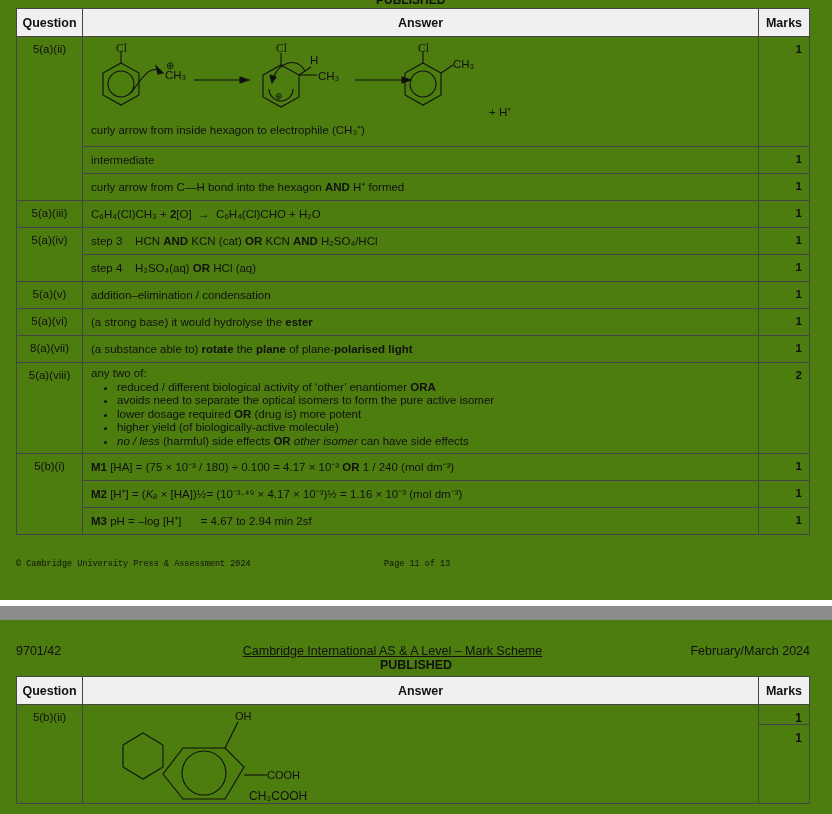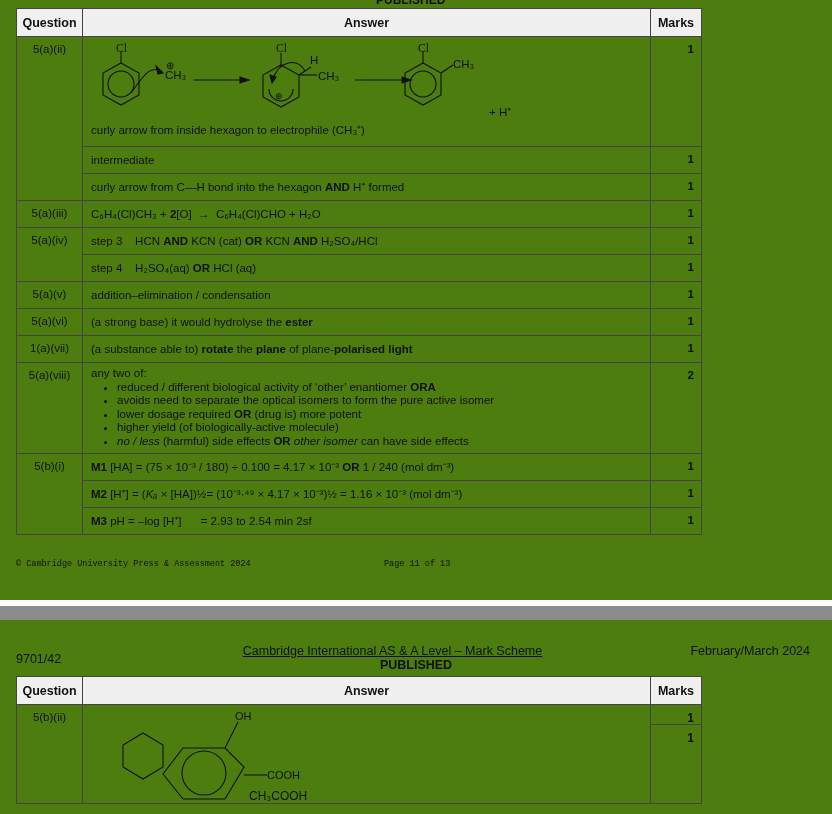--- a/index.html
+++ b/index.html
@@ -6,21 +6,21 @@
   body {
     width:832px; height:814px; overflow:hidden; background:#ffffff;
     font-family:"Liberation Sans", sans-serif; color:#111; position:relative;
   }
   .page { position:absolute; left:0; width:832px; background:#4d7c0f; }
   #page1 { top:0; height:600px; }
   #page2 { top:620px; height:194px; }
   .band { position:absolute; left:0; top:606px; width:832px; height:14px; background:#8c8c8c; }
   .top-cut { position:absolute; left:376px; top:-7px; font-size:12px; font-weight:bold; }
 
-  table.ms { position:absolute; left:16px; border-collapse:collapse; table-layout:fixed; width:686px; }
+  table.ms { position:absolute; left:16px; border-collapse:collapse; table-layout:fixed; width:794px; }
   #page1 table.ms { top:8px; }
   #page2 table.ms { top:56px; }
   table.ms td, table.ms th { border:1.5px solid #444; font-size:11.5px; vertical-align:top; padding:0; }
   table.ms th { background:#f0f0f0; font-weight:bold; font-size:12.5px; height:27px; vertical-align:middle; }
   col.c1 { width:66px; } col.c3 { width:51px; }
   .q { text-align:center; padding-top:6px !important; font-size:12px; }
   .a { padding:6px 8px 5px 8px !important; line-height:15px; }
   .m { text-align:right; padding:6px 7px 0 0 !important; font-weight:bold; font-size:12px; }
   .r1 td { height:15px; }
   b { font-weight:bold; }
@@ -133,21 +133,21 @@
       <td class="m">1</td>
     </tr>
 
     <tr class="r1">
       <td class="q">5(a)(vi)</td>
       <td class="a"><span>(a strong base) it would hydrolyse the </span><b>ester</b></td>
       <td class="m">1</td>
     </tr>
 
     <tr class="r1">
-      <td class="q">1(a)(vii)</td>
+      <td class="q">8(a)(vii)</td>
       <td class="a"><span>(a substance able to) </span><b>rotate</b><span> the </span><b>plane</b><span> of plane-</span><b>polarised light</b></td>
       <td class="m">1</td>
     </tr>
 
     <tr>
       <td class="q">5(a)(viii)</td>
       <td class="a" style="line-height:13.5px;padding-top:4px !important;">
         <div>any two of:</div>
         <ul class="bul">
           <li><span>reduced / different biological activity of ‘other’ enantiomer </span><b>ORA</b></li>
@@ -163,33 +163,33 @@
     <tr class="r1">
       <td class="q" rowspan="3">5(b)(i)</td>
       <td class="a"><b>M1</b><span> [HA] = (75 × 10⁻³ / 180) ÷ 0.100 = 4.17 × 10⁻³ </span><b>OR</b><span> 1 / 240 (mol dm⁻³)</span></td>
       <td class="m">1</td>
     </tr>
     <tr class="r1">
       <td class="a"><b>M2</b><span> [H⁺] = (</span><i>Kₐ</i><span> × [HA])½= (10⁻³·⁴⁹ × 4.17 × 10⁻³)½ = 1.16 × 10⁻³ (mol dm⁻³)</span></td>
       <td class="m">1</td>
     </tr>
     <tr class="r1">
-      <td class="a" style="white-space:pre"><b>M3</b><span> pH = –log [H⁺]      = 2.93 to 2.54 min 2sf</span></td>
+      <td class="a" style="white-space:pre"><b>M3</b><span> pH = –log [H⁺]      = 4.67 to 2.94 min 2sf</span></td>
       <td class="m">1</td>
     </tr>
   </tbody>
     </table>
   <div class="foot" style="left:16px;">© Cambridge University Press &amp; Assessment 2024</div>
   <div class="foot" style="left:384px;">Page 11 of 13</div>
 </div>
 
 <div class="band"></div>
 
 <div class="page" id="page2">
-  <div class="hdr" style="left:16px;margin-top:8px;">9701/42</div>
+  <div class="hdr" style="left:16px;">9701/42</div>
   <div class="hdr" style="left:0;width:785px;text-align:center;text-decoration:underline;">Cambridge International AS &amp; A Level – Mark Scheme</div>
   <div class="hdr" style="right:22px;">February/March 2024</div>
   <div class="hdr-pub">PUBLISHED</div>
   <table class="ms">
     <colgroup>
         <col class="c1">
         <col class="c2">
         <col class="c3">
       </colgroup>
     <tbody>

